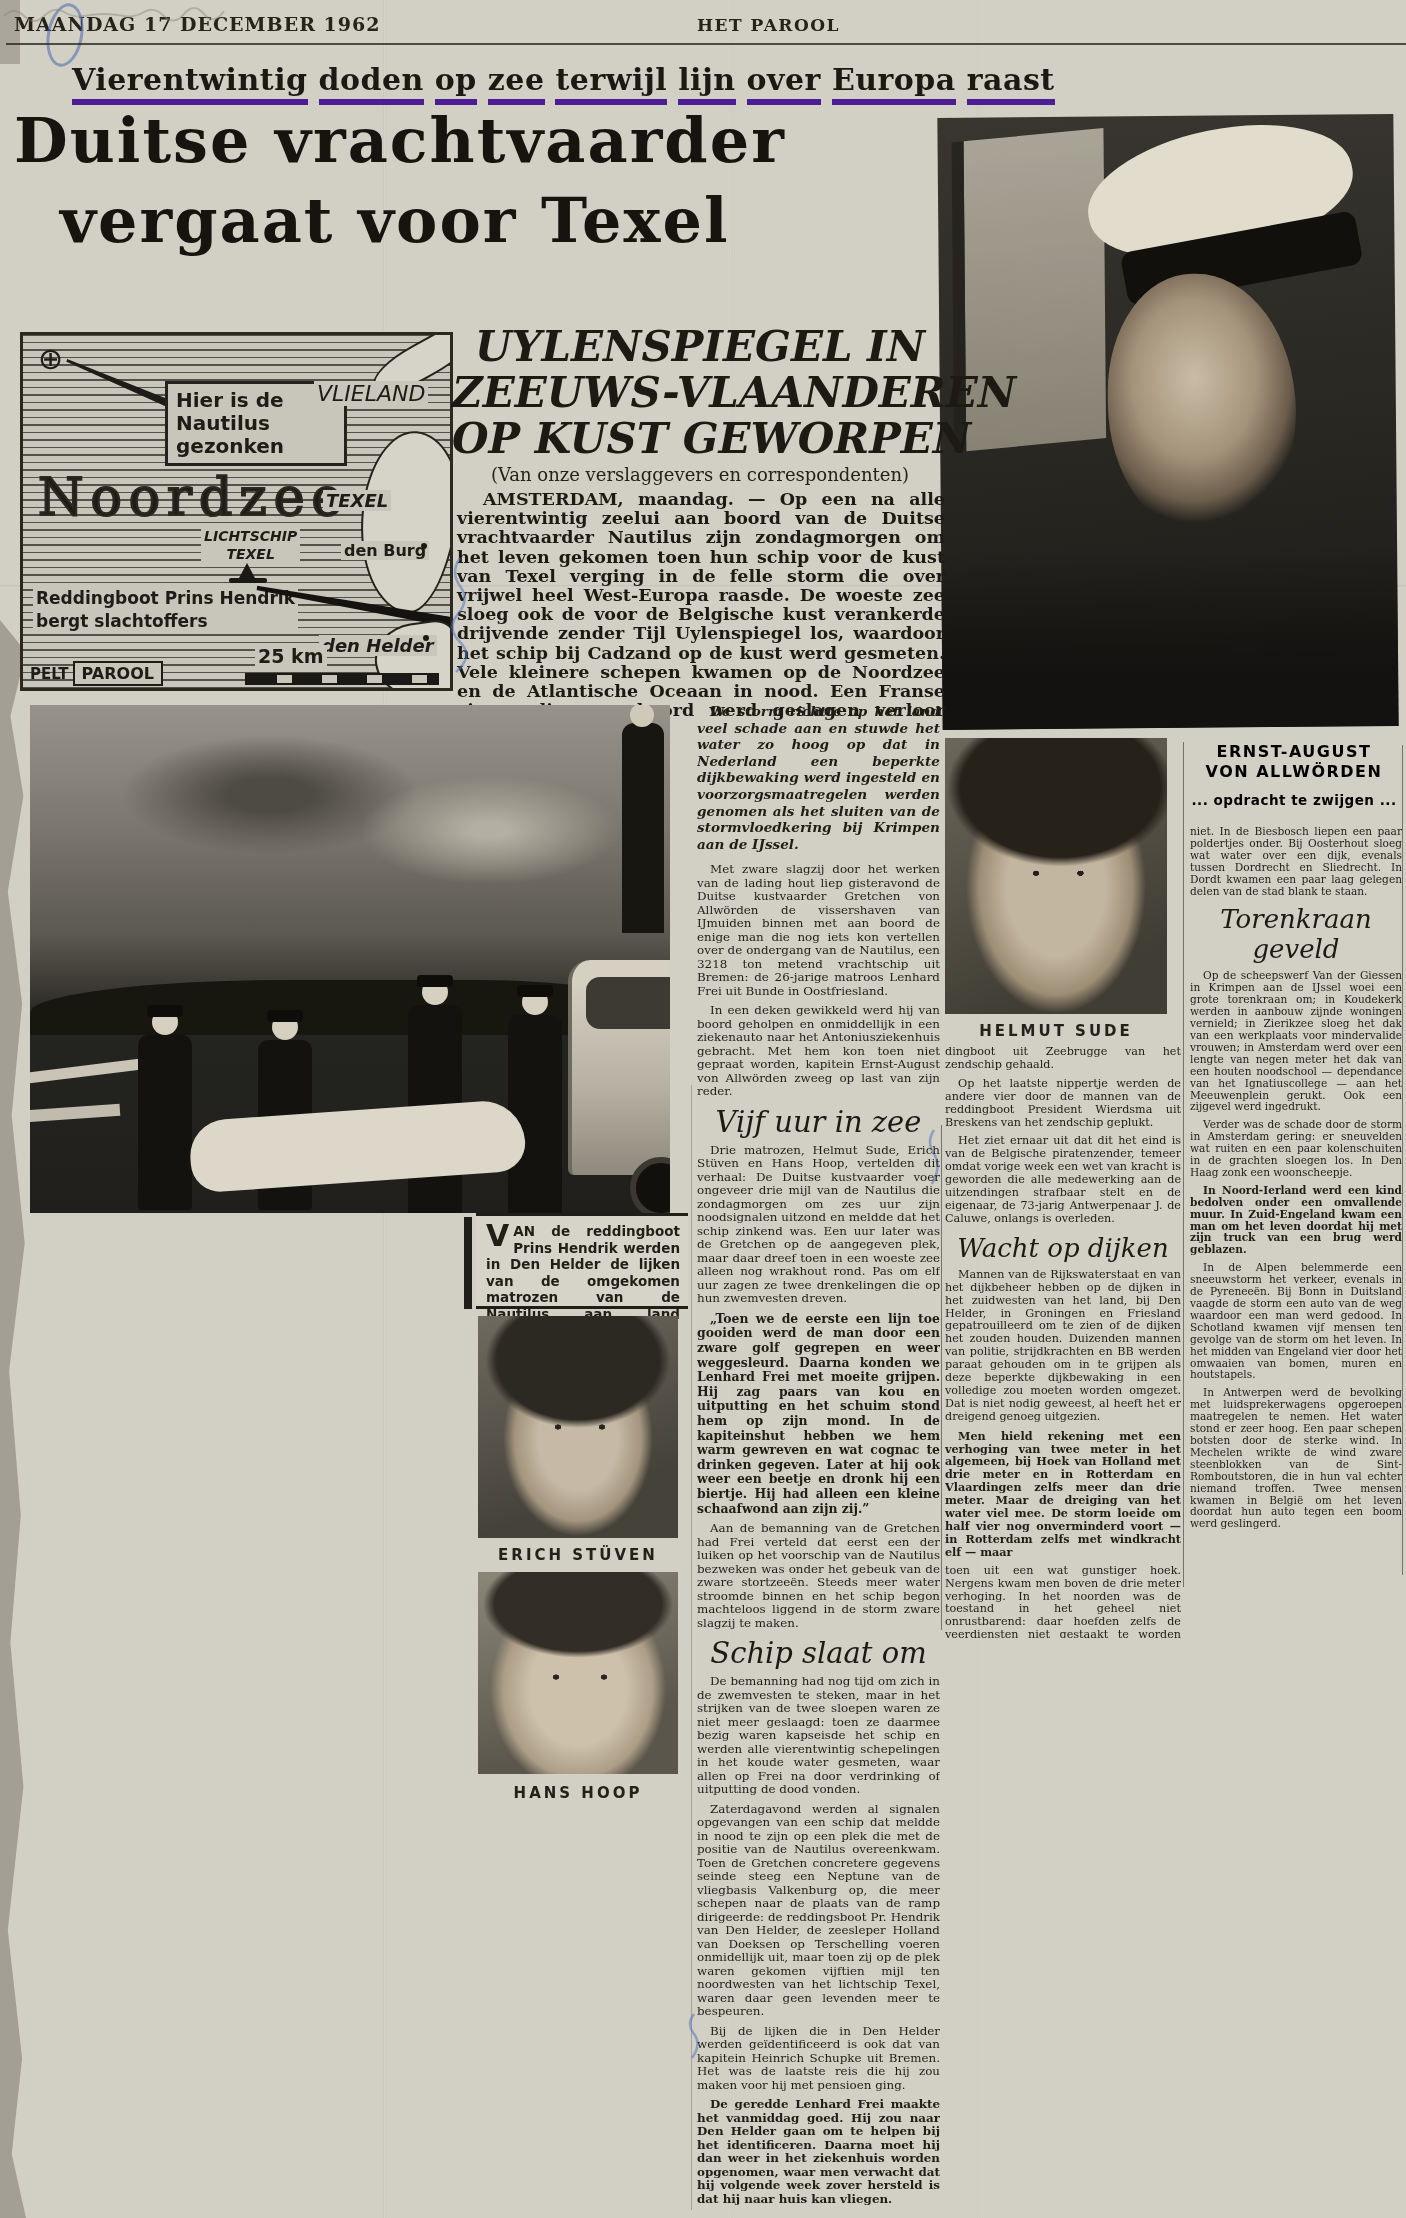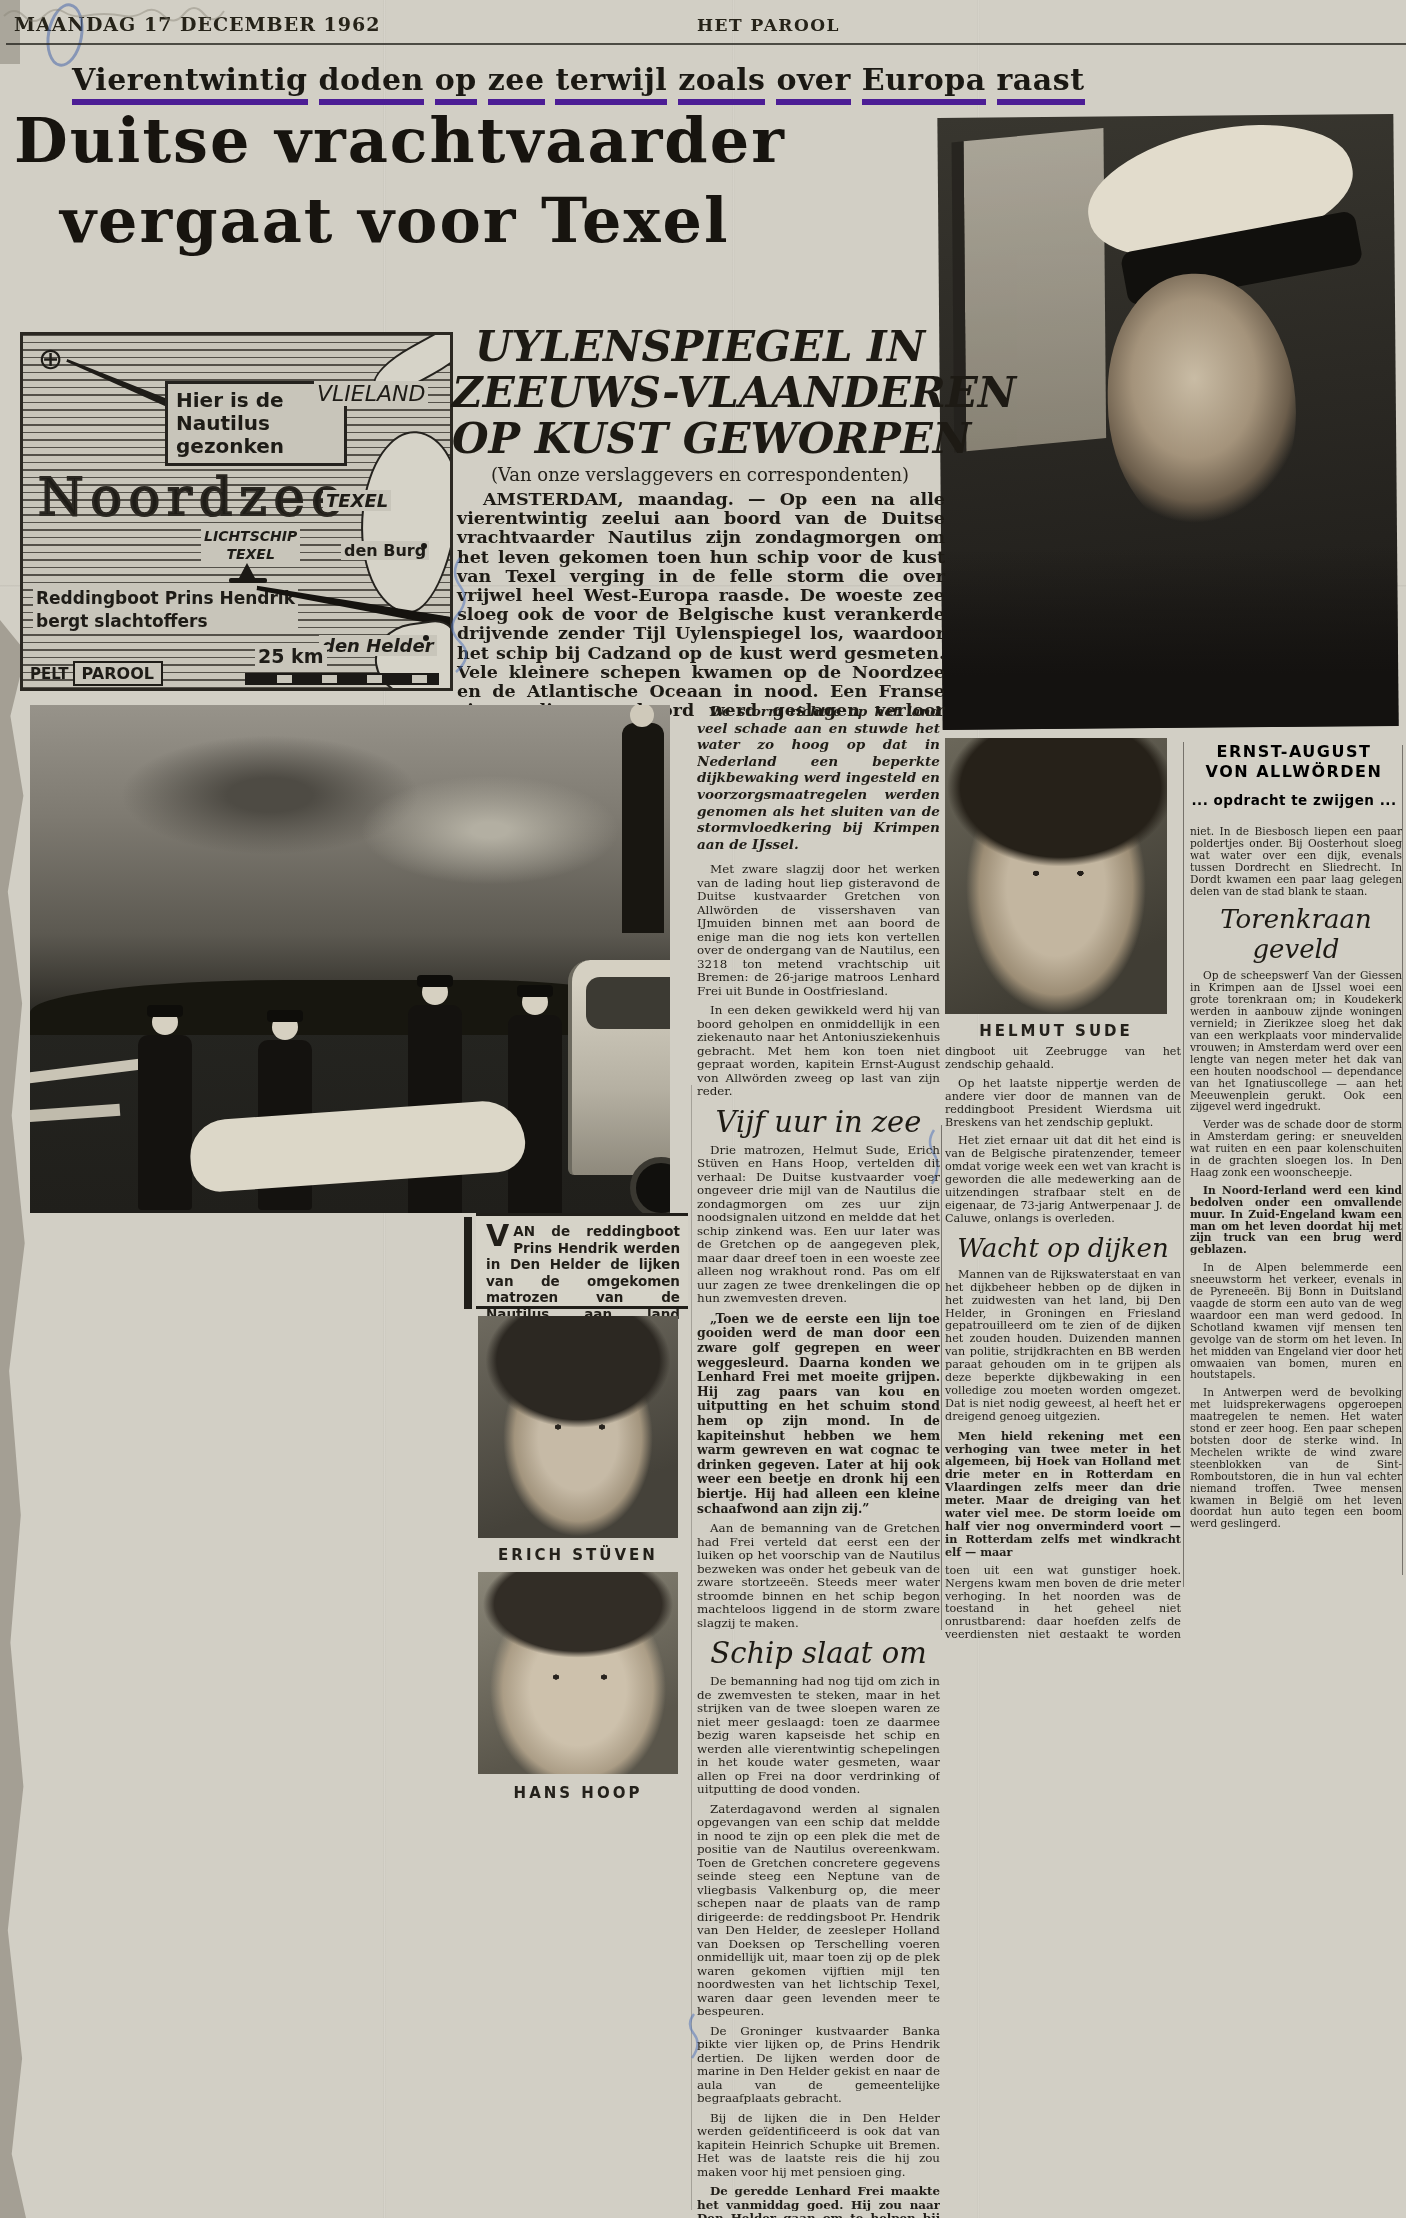--- a/index.html
+++ b/index.html
@@ -141,21 +141,21 @@
   <div class="crease-h" style="top:585px;opacity:.5"></div>
 
   
   <div class="abs date">MAANDAG 17 DECEMBER 1962</div>
   <div class="abs masthead">HET PAROOL</div>
   <div class="abs pen-ellipse"></div>
   <svg class="scribble" width="250" height="26">
     <path d="M4 16 q10 -10 20 0 t20 0 t20 -4 t20 4 t20 -2 t20 2 t20 -4 t20 4 t20 -2 t20 0 t20 -3" fill="none" stroke="#8a8678" stroke-width="2"></path>
   </svg>
   <div class="abs header-rule"></div>
-  <div class="abs topline"><span class="uw">Vierentwintig</span> <span class="uw">doden</span> <span class="uw">op</span> <span class="uw">zee</span> <span class="uw">terwijl</span> <span class="uw">zoals</span> <span class="uw">over</span> <span class="uw">Europa</span> <span class="uw">raast</span></div>
+  <div class="abs topline"><span class="uw">Vierentwintig</span> <span class="uw">doden</span> <span class="uw">op</span> <span class="uw">zee</span> <span class="uw">terwijl</span> <span class="uw">lijn</span> <span class="uw">over</span> <span class="uw">Europa</span> <span class="uw">raast</span></div>
   <div class="abs headline-1">Duitse vrachtvaarder</div>
   <div class="abs headline-2">vergaat voor Texel</div>
 
   
   <div class="photo photo-captain">
     <div class="pc-window"></div>
     <div class="pc-captop"></div>
     <div class="pc-capband"></div>
     <div class="pc-face"></div>
     <div class="pc-shadow"></div>
@@ -265,21 +265,20 @@
     <p class="intro">De storm richtte op het land veel schade aan en stuwde het water zo hoog op dat in Nederland een beperkte dijkbewaking werd ingesteld en voorzorgsmaatregelen werden genomen als het sluiten van de stormvloedkering bij Krimpen aan de IJssel.</p>
     <p>Met zware slagzij door het werken van de lading hout liep gisteravond de Duitse kustvaarder Gretchen von Allwörden de vissershaven van IJmuiden binnen met aan boord de enige man die nog iets kon vertellen over de ondergang van de Nautilus, een 3218 ton metend vrachtschip uit Bremen: de 26-jarige matroos Lenhard Frei uit Bunde in Oostfriesland.</p>
     <p>In een deken gewikkeld werd hij van boord geholpen en onmiddellijk in een ziekenauto naar het Antoniusziekenhuis gebracht. Met hem kon toen niet gepraat worden, kapitein Ernst-August von Allwörden zweeg op last van zijn reder.</p>
     <div class="colhead big">Vijf uur in zee</div>
     <p>Drie matrozen, Helmut Sude, Erich Stüven en Hans Hoop, vertelden dit verhaal: De Duitse kustvaarder voer ongeveer drie mijl van de Nautilus die zondagmorgen om zes uur zijn noodsignalen uitzond en meldde dat het schip zinkend was. Een uur later was de Gretchen op de aangegeven plek, maar daar dreef toen in een woeste zee alleen nog wrakhout rond. Pas om elf uur zagen ze twee drenkelingen die op hun zwemvesten dreven.</p>
     <p class="bq">„Toen we de eerste een lijn toe gooiden werd de man door een zware golf gegrepen en weer weggesleurd. Daarna konden we Lenhard Frei met moeite grijpen. Hij zag paars van kou en uitputting en het schuim stond hem op zijn mond. In de kapiteinshut hebben we hem warm gewreven en wat cognac te drinken gegeven. Later at hij ook weer een beetje en dronk hij een biertje. Hij had alleen een kleine schaafwond aan zijn zij.”</p>
     <p>Aan de bemanning van de Gretchen had Frei verteld dat eerst een der luiken op het voorschip van de Nautilus bezweken was onder het gebeuk van de zware stortzeeën. Steeds meer water stroomde binnen en het schip begon machteloos liggend in de storm zware slagzij te maken.</p>
     <div class="colhead big">Schip slaat om</div>
     <p>De bemanning had nog tijd om zich in de zwemvesten te steken, maar in het strijken van de twee sloepen waren ze niet meer geslaagd: toen ze daarmee bezig waren kapseisde het schip en werden alle vierentwintig schepelingen in het koude water gesmeten, waar allen op Frei na door verdrinking of uitputting de dood vonden.</p>
     <p>Zaterdagavond werden al signalen opgevangen van een schip dat meldde in nood te zijn op een plek die met de positie van de Nautilus overeenkwam. Toen de Gretchen concretere gegevens seinde steeg een Neptune van de vliegbasis Valkenburg op, die meer schepen naar de plaats van de ramp dirigeerde: de reddingsboot Pr. Hendrik van Den Helder, de zeesleper Holland van Doeksen op Terschelling voeren onmidellijk uit, maar toen zij op de plek waren gekomen vijftien mijl ten noordwesten van het lichtschip Texel, waren daar geen levenden meer te bespeuren.</p>
-    <p>De Groninger kustvaarder Banka pikte vier lijken op, de Prins Hendrik dertien. De lijken werden door de marine in Den Helder gekist en naar de aula van de gemeentelijke begraafplaats gebracht.</p>
     <p>Bij de lijken die in Den Helder werden geïdentificeerd is ook dat van kapitein Heinrich Schupke uit Bremen. Het was de laatste reis die hij zou maken voor hij met pensioen ging.</p>
     <p class="bold">De geredde Lenhard Frei maakte het vanmiddag goed. Hij zou naar Den Helder gaan om te helpen bij het identificeren. Daarna moet hij dan weer in het ziekenhuis worden opgenomen, waar men verwacht dat hij volgende week zover hersteld is dat hij naar huis kan vliegen.</p>
 
   </div>
 
   
   <div class="col col-helmut">
     <p style="text-indent:0">dingboot uit Zeebrugge van het zendschip gehaald.</p>
     <p>Op het laatste nippertje werden de andere vier door de mannen van de reddingboot President Wierdsma uit Breskens van het zendschip geplukt.</p>
     <p>Het ziet ernaar uit dat dit het eind is van de Belgische piratenzender, temeer omdat vorige week een wet van kracht is geworden die alle medewerking aan de uitzendingen strafbaar stelt en de eigenaar, de 73-jarig Antwerpenaar J. de Caluwe, onlangs is overleden.</p>

